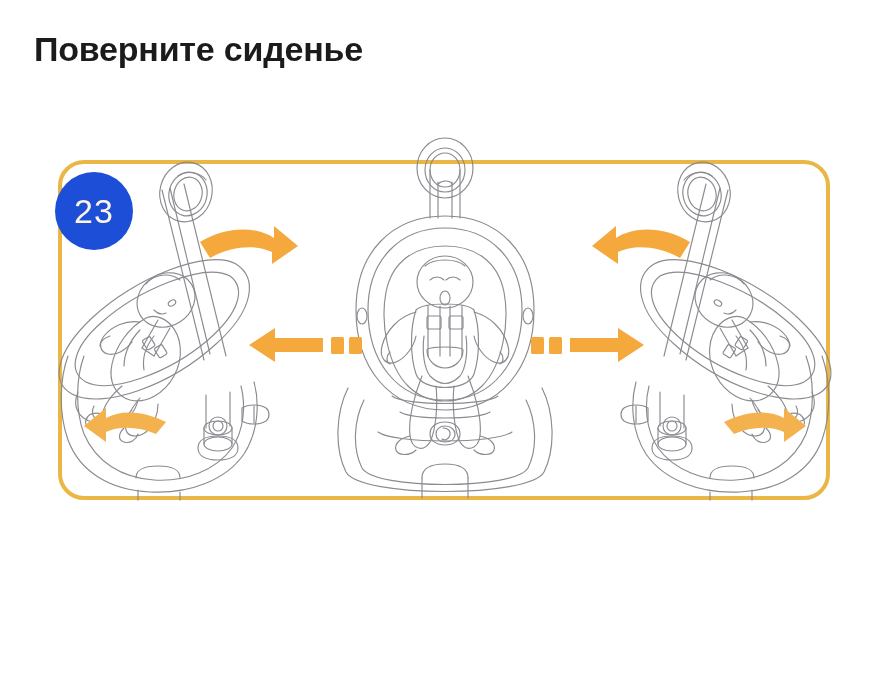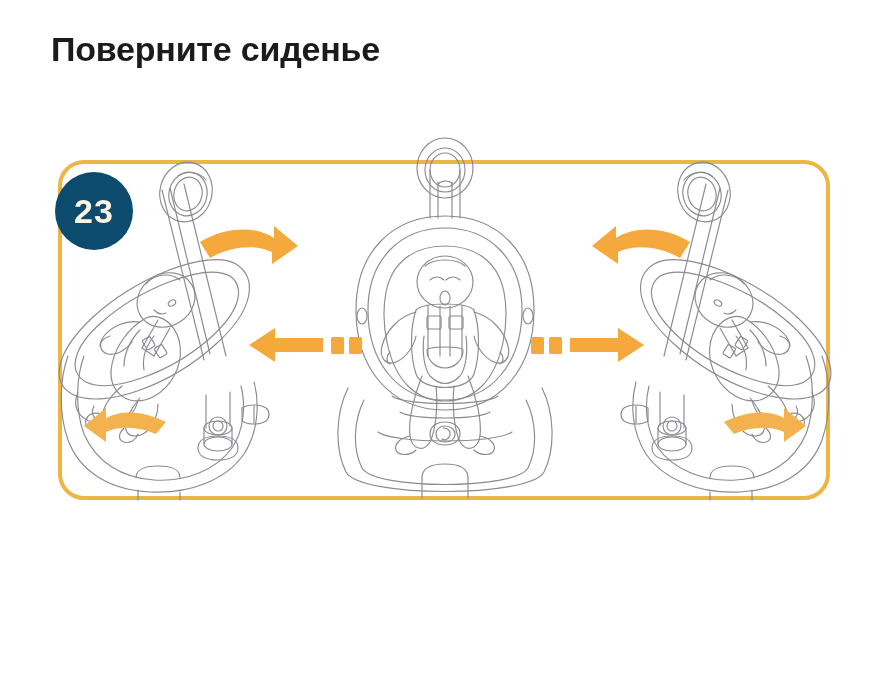--- a/index.html
+++ b/index.html
@@ -10,21 +10,21 @@
   body {
     width: 888px;
     height: 700px;
     position: relative;
     font-family: "Liberation Sans", sans-serif;
     overflow: hidden;
   }
 
   #page-title {
     position: absolute;
-    left: 51px;
+    left: 34px;
     top: 30px;
     font-size: 34px;
     font-weight: bold;
     color: #1b1b1b;
     letter-spacing: -0.2px;
     white-space: nowrap;
   }
 
   #step-frame {
     position: absolute;
@@ -38,27 +38,27 @@
     background: #ffffff;
   }
 
   #step-badge {
     position: absolute;
     left: 55px;
     top: 172px;
     width: 78px;
     height: 78px;
     border-radius: 50%;
-    background: #0c4a6e;
+    background: #1d4ed8;
     display: flex;
     align-items: center;
     justify-content: center;
     color: #fdf4e2;
     font-size: 34px;
-    font-weight: bold;
+    font-weight: normal;
     letter-spacing: 1px;
   }
 
   .panel {
     position: absolute;
     top: 160px;
     height: 340px;
   }
   #panel-left   { left: 58px;  width: 260px; }
   #panel-center { left: 330px; width: 230px; }

